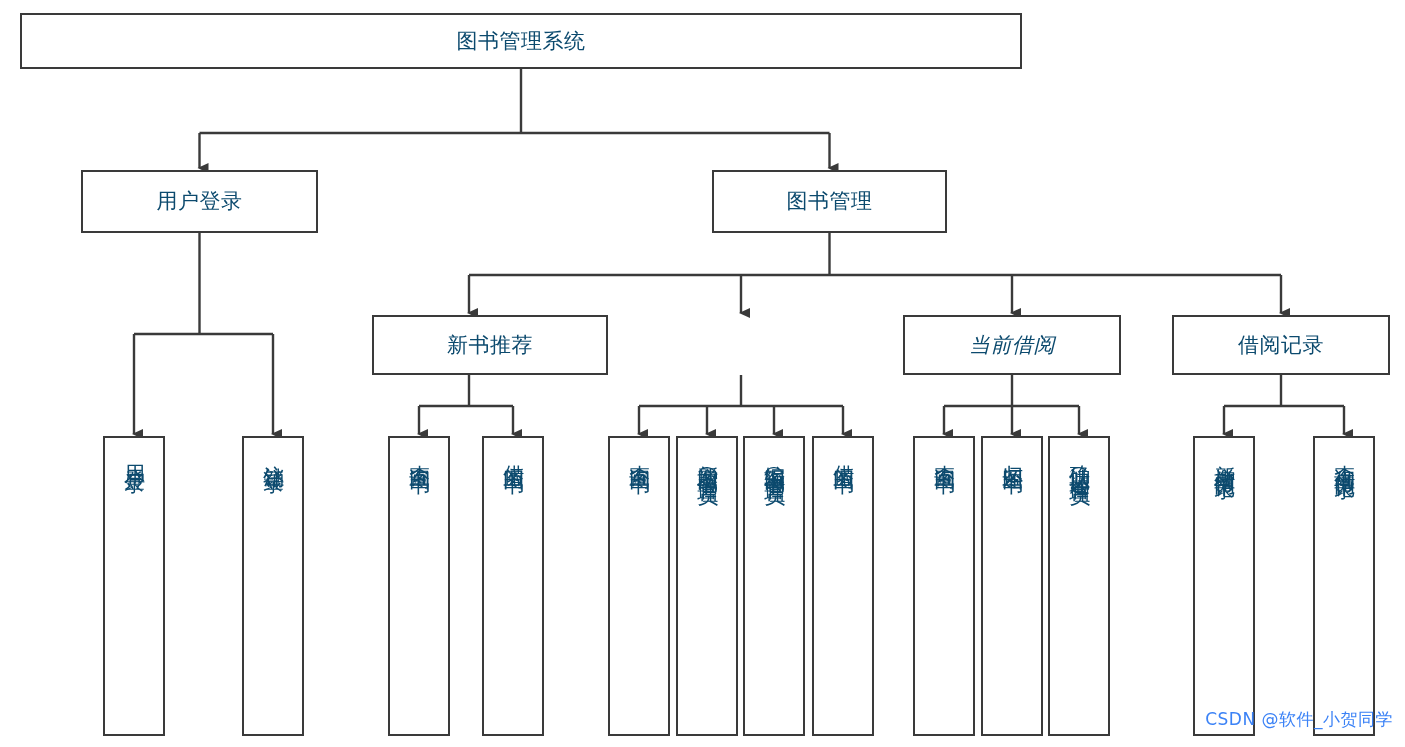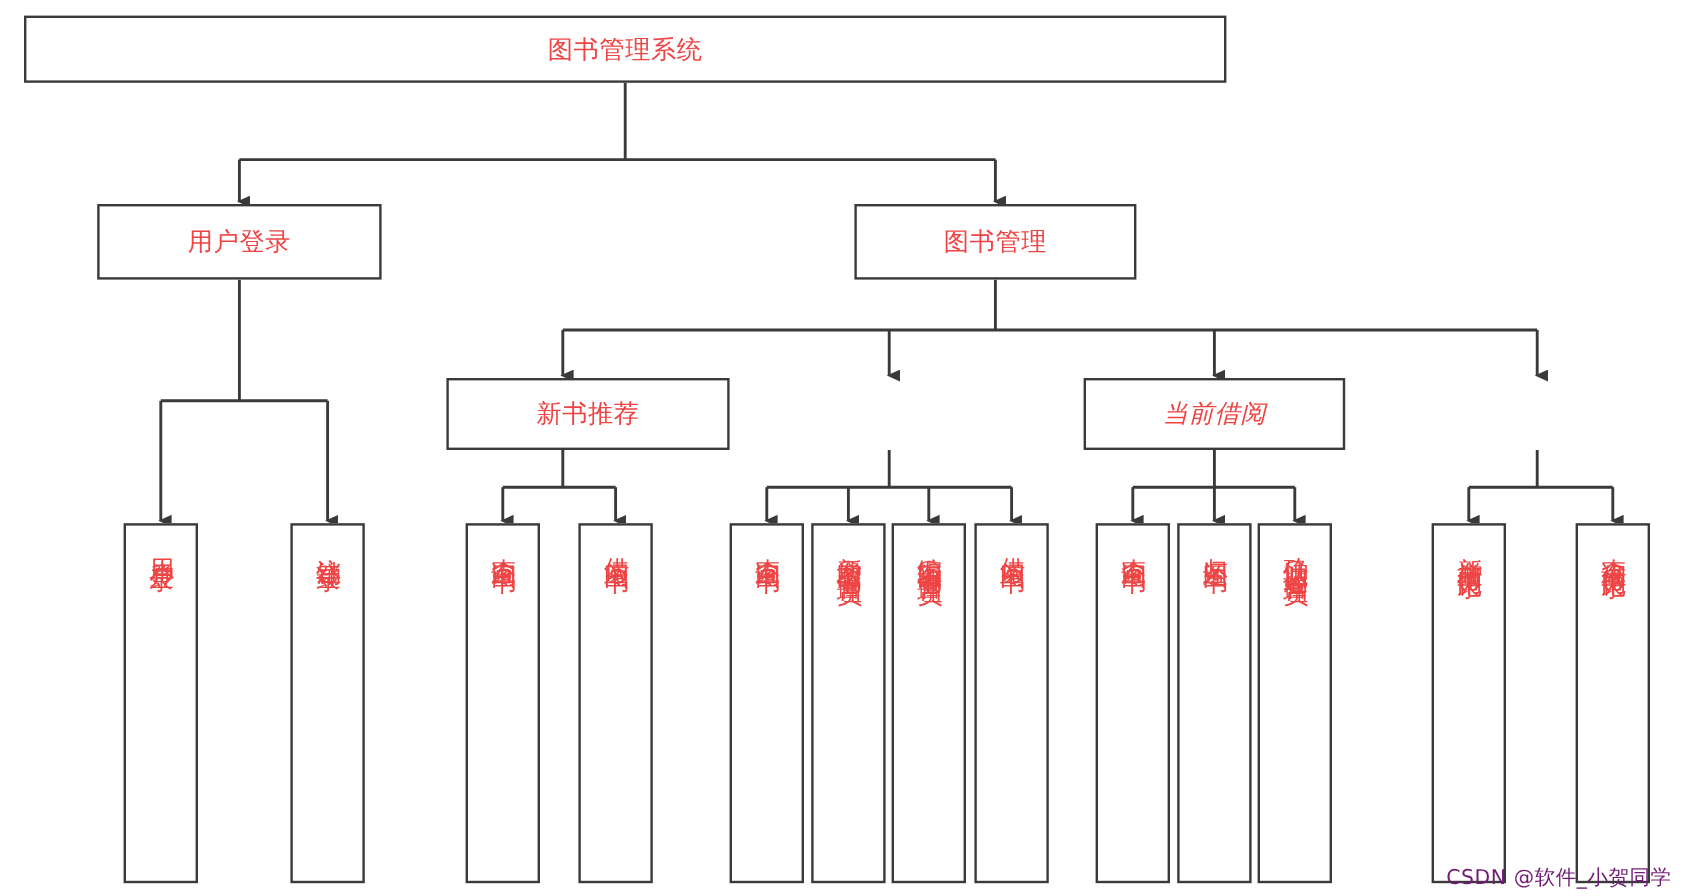--- a/index.html
+++ b/index.html
@@ -33,44 +33,44 @@
     background: #ffffff;
     border: 2.2px solid #3a3a3a;
     display: flex;
     align-items: center;
     justify-content: center;
     z-index: 2;
   }
   .node .label {
     font-size: 21px;
     line-height: 1.18;
-    color: #ef4444;
+    color: #0c4a6e;
     letter-spacing: 0.5px;
     white-space: nowrap;
     text-align: center;
   }
   .node.vertical {
     align-items: flex-start;
     padding-top: 10px;
   }
   .node.vertical .label {
     writing-mode: vertical-rl;
     text-orientation: upright;
     font-size: 21px;
     line-height: 1.32;
     letter-spacing: 3px;
     white-space: nowrap;
     text-align: left;
   }
   #watermark {
     position: absolute;
     right: 12px;
-    bottom: 4px;
+    bottom: 16px;
     font-size: 17px;
-    color: #701a75;
+    color: #3b82f6;
     letter-spacing: 0.5px;
     z-index: 3;
     white-space: nowrap;
   }
 </style>
 </head>
 <body>
 
 <div id="canvas">
 
@@ -127,20 +127,23 @@
   <div class="node" style="left: 712px; top: 170px; width: 235px; height: 63px; align-items: center;">
     <span class="label">图书管理</span>
   </div>
 
   <div class="node" style="left: 372px; top: 315px; width: 236px; height: 60px;">
     <span class="label">新书推荐</span>
   </div>
   <div class="node" style="left: 903px; top: 315px; width: 218px; height: 60px; font-style: italic;">
     <span class="label">当前借阅</span>
   </div>
+  <div class="node" style="left: 1172px; top: 315px; width: 218px; height: 60px;">
+    <span class="label">借阅记录</span>
+  </div>
 
   <div class="node vertical" style="left: 103px; top: 436px; width: 62px; height: 300px;">
     <span class="label">用户登录</span>
   </div>
   <div class="node vertical" style="left: 242px; top: 436px; width: 62px; height: 300px;">
     <span class="label">注销登录</span>
   </div>
 
   <div class="node vertical" style="left: 388px; top: 436px; width: 62px; height: 300px;">
     <span class="label">查询图书</span>

